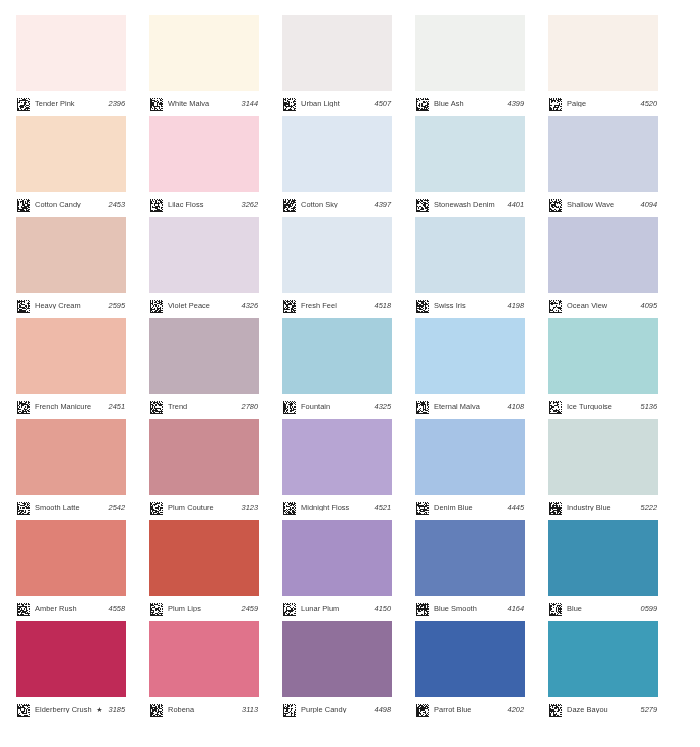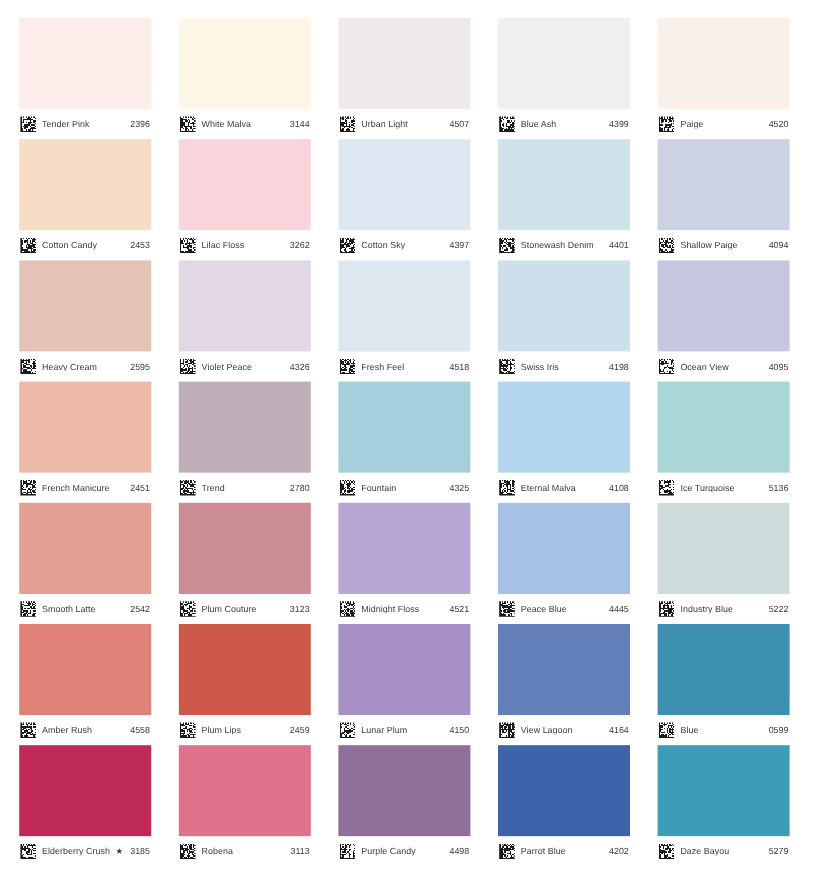--- a/index.html
+++ b/index.html
@@ -63,20 +63,21 @@
     flex: 1 1 auto;
     line-height: 1;
   }
   .swatch-num {
     font-size: 7.4px;
     color: #3b3b3b;
     flex: 0 0 auto;
     margin-left: 4px;
     text-align: center;
     line-height: 1;
+    font-style: italic;
   }
   .star-mark {
     font-size: 7px;
     color: #3b3b3b;
     margin: 0 2px 0 1px;
     flex: 0 0 auto;
   }
 </style>
 </head>
 <body>
@@ -2629,21 +2630,21 @@
                   <rect x="4" y="11" width="1" height="1"></rect>
                   <rect x="5" y="11" width="1" height="1"></rect>
                   <rect x="6" y="11" width="1" height="1"></rect>
                   <rect x="7" y="11" width="1" height="1"></rect>
                   <rect x="8" y="11" width="1" height="1"></rect>
                   <rect x="9" y="11" width="1" height="1"></rect>
                   <rect x="10" y="11" width="1" height="1"></rect>
                   <rect x="11" y="11" width="1" height="1"></rect>
                 </g>
               </svg></span>
-            <span class="swatch-name">Peace Blue</span>
+            <span class="swatch-name">Denim Blue</span>
             <span class="swatch-num">4445</span>
           </div>
         </div>
         <div class="swatch-cell">
           <div class="swatch-color" style="background: rgb(99, 127, 185);"></div>
           <div class="swatch-label">
             <span class="dm-code"><svg viewBox="0 0 12 12" width="13" height="13" shape-rendering="crispEdges">
                 <rect width="12" height="12" fill="#ffffff"></rect>
                 <g fill="#1a1a1a">
                   <rect x="0" y="0" width="1" height="1"></rect>
@@ -2734,21 +2735,21 @@
                   <rect x="4" y="11" width="1" height="1"></rect>
                   <rect x="5" y="11" width="1" height="1"></rect>
                   <rect x="6" y="11" width="1" height="1"></rect>
                   <rect x="7" y="11" width="1" height="1"></rect>
                   <rect x="8" y="11" width="1" height="1"></rect>
                   <rect x="9" y="11" width="1" height="1"></rect>
                   <rect x="10" y="11" width="1" height="1"></rect>
                   <rect x="11" y="11" width="1" height="1"></rect>
                 </g>
               </svg></span>
-            <span class="swatch-name">View Lagoon</span>
+            <span class="swatch-name">Blue Smooth</span>
             <span class="swatch-num">4164</span>
           </div>
         </div>
         <div class="swatch-cell">
           <div class="swatch-color" style="background: rgb(61, 100, 171);"></div>
           <div class="swatch-label">
             <span class="dm-code"><svg viewBox="0 0 12 12" width="13" height="13" shape-rendering="crispEdges">
                 <rect width="12" height="12" fill="#ffffff"></rect>
                 <g fill="#1a1a1a">
                   <rect x="0" y="0" width="1" height="1"></rect>
@@ -3033,21 +3034,21 @@
                   <rect x="4" y="11" width="1" height="1"></rect>
                   <rect x="5" y="11" width="1" height="1"></rect>
                   <rect x="6" y="11" width="1" height="1"></rect>
                   <rect x="7" y="11" width="1" height="1"></rect>
                   <rect x="8" y="11" width="1" height="1"></rect>
                   <rect x="9" y="11" width="1" height="1"></rect>
                   <rect x="10" y="11" width="1" height="1"></rect>
                   <rect x="11" y="11" width="1" height="1"></rect>
                 </g>
               </svg></span>
-            <span class="swatch-name">Shallow Paige</span>
+            <span class="swatch-name">Shallow Wave</span>
             <span class="swatch-num">4094</span>
           </div>
         </div>
         <div class="swatch-cell">
           <div class="swatch-color" style="background: rgb(196, 199, 221);"></div>
           <div class="swatch-label">
             <span class="dm-code"><svg viewBox="0 0 12 12" width="13" height="13" shape-rendering="crispEdges">
                 <rect width="12" height="12" fill="#ffffff"></rect>
                 <g fill="#1a1a1a">
                   <rect x="0" y="0" width="1" height="1"></rect>

